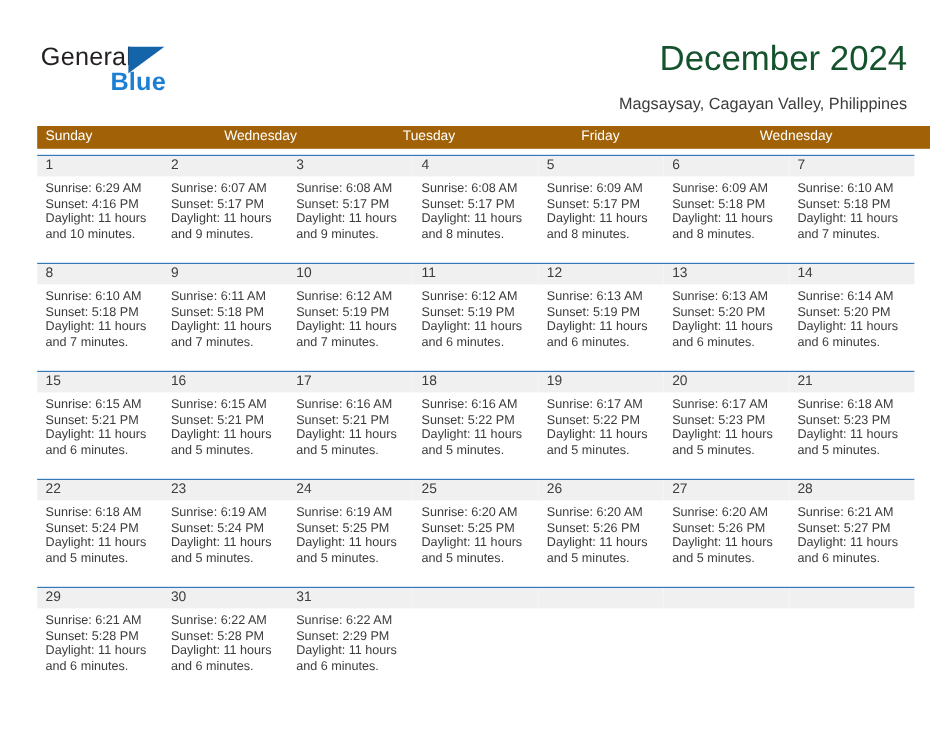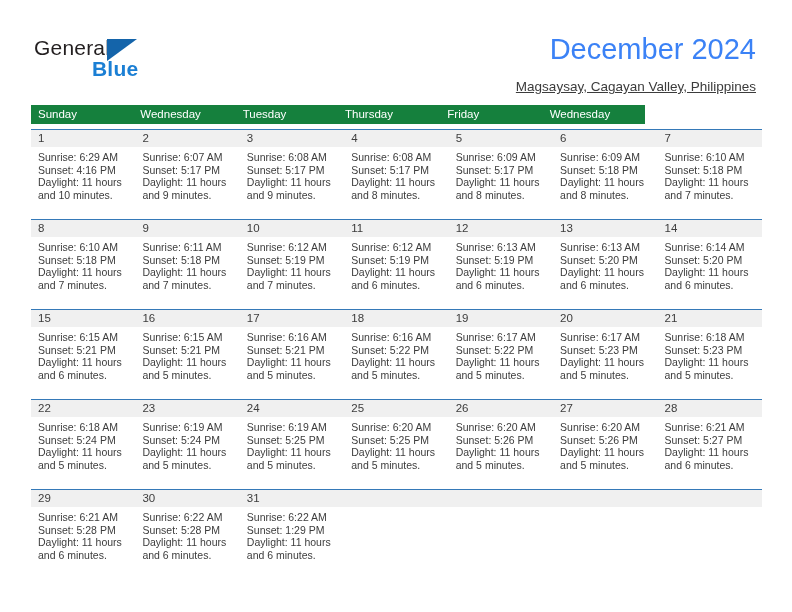--- a/index.html
+++ b/index.html
@@ -62,49 +62,48 @@
     letter-spacing: 0.2px;
     color: #1b7fd4;
     font-family: "Liberation Sans", sans-serif;
     font-weight: bold;
   }
   .title {
     position: absolute;
     right: 36px;
     top: 33px;
     font-size: 29px;
-    color: #3b82f6;
+    color: #14532d;
     text-align: right;
     white-space: nowrap;
     font-family: "Liberation Sans", sans-serif;
     margin-left: 28px;
   }
   .subtitle {
     position: absolute;
     right: 36px;
     top: 79px;
     font-size: 13.5px;
     color: #3c3c3c;
     text-align: right;
     white-space: nowrap;
     font-family: "Liberation Sans", sans-serif;
-    text-decoration: underline;
   }
 
   
   .calendar {
     position: absolute;
     left: 31px;
     top: 105px;
     width: 731px;
   }
   .dow-row {
     display: flex;
-    width: 614px;
-    background: #15803d;
+    width: 744px;
+    background: #a16207;
     height: 19px;
   }
   .dow {
     flex: 1 1 0;
     color: #ffffff;
     font-size: 11.5px;
     line-height: 19px;
     padding-left: 7px;
     box-sizing: border-box;
     white-space: nowrap;
@@ -172,21 +171,20 @@
     <div class="title">December 2024</div>
     <div class="subtitle">Magsaysay, Cagayan Valley, Philippines</div>
   </div>
 
   <div class="calendar">
 
     <div class="dow-row">
       <div class="dow">Sunday</div>
       <div class="dow">Wednesday</div>
       <div class="dow">Tuesday</div>
-      <div class="dow">Thursday</div>
       <div class="dow">Friday</div>
       <div class="dow">Wednesday</div>
     </div>
 
     <div class="week">
       <div class="week-cells">
         <div class="cell">
           <div class="daynum">1</div>
           <div class="detail">
             <div>Sunrise: 6:29 AM</div>
@@ -473,21 +471,21 @@
             <div>Sunrise: 6:22 AM</div>
             <div>Sunset: 5:28 PM</div>
             <div>Daylight: 11 hours</div>
             <div>and 6 minutes.</div>
           </div>
         </div>
         <div class="cell">
           <div class="daynum">31</div>
           <div class="detail">
             <div>Sunrise: 6:22 AM</div>
-            <div>Sunset: 1:29 PM</div>
+            <div>Sunset: 2:29 PM</div>
             <div>Daylight: 11 hours</div>
             <div>and 6 minutes.</div>
           </div>
         </div>
         <div class="cell empty">
           <div class="daynum"></div>
           <div class="detail">
             <div></div>
             <div></div>
             <div></div>

